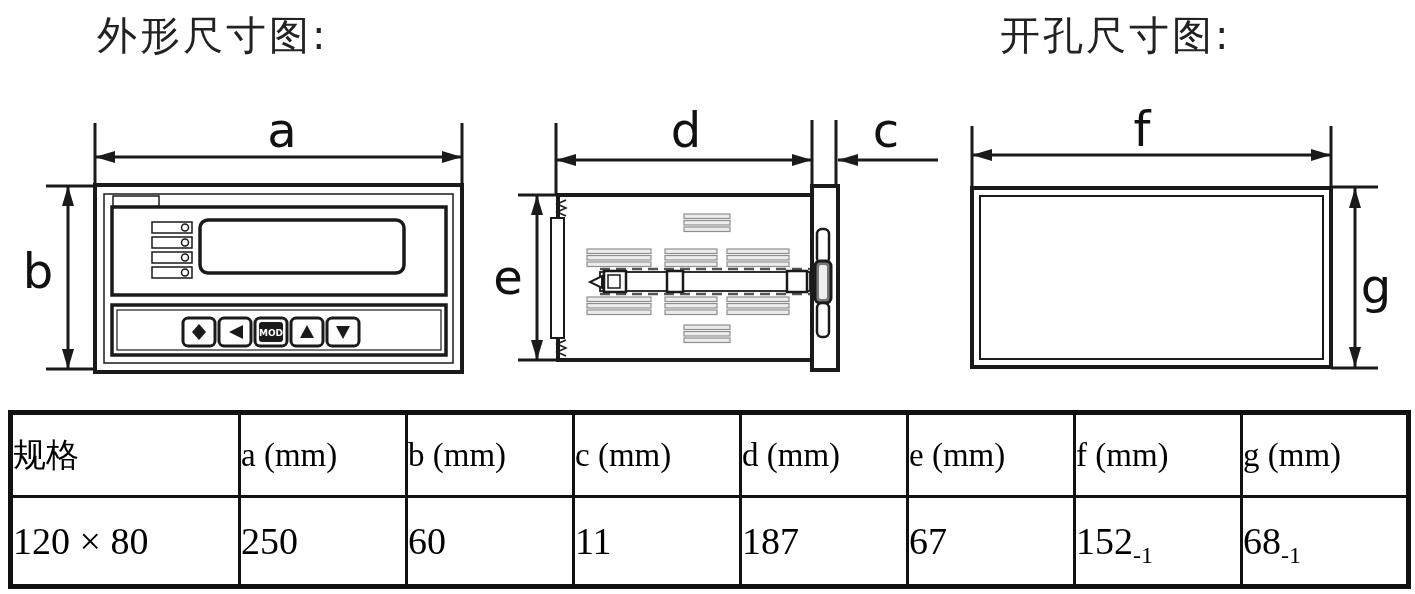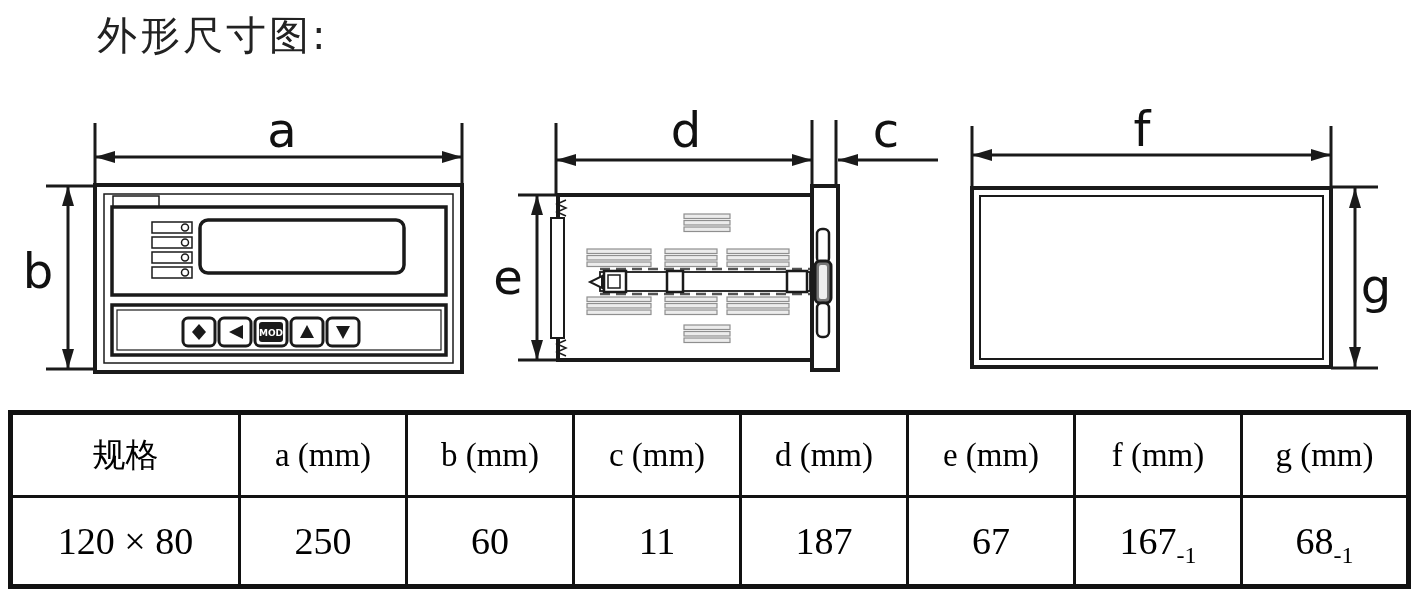--- a/index.html
+++ b/index.html
@@ -18,34 +18,35 @@
   svg .dimtext{font-family:"DejaVu Sans",sans-serif;font-size:48px;fill:#111;}
   svg .stripe{fill:#ececec;stroke:#8f8f8f;stroke-width:1.2;}
   svg .dash{stroke:#555;stroke-width:2.5;fill:none;stroke-dasharray:10 6;}
   svg .btn{stroke:#1a1a1a;stroke-width:3;fill:#ffffff;}
   svg .modtxt{font-family:"DejaVu Sans",sans-serif;font-size:9px;font-weight:bold;fill:#ffffff;}
 
   table.dim-table{position:absolute;left:8px;top:410px;width:1401px;
        border-collapse:collapse;table-layout:fixed;background:#fff;
        font-family:"Liberation Serif","DejaVu Serif",serif;color:#000;}
   table.dim-table{border:5px solid #111;}
-  table.dim-table td{border:3px solid #111;text-align:center;vertical-align:middle;padding:0;}
+  table.dim-table td{border:3px solid #111;vertical-align:middle;padding:0;}
   table.dim-table tr.head td{height:80px;font-size:33px;}
   table.dim-table tr.vals td{height:86px;font-size:38px;}
   table.dim-table td.spec{font-size:36px;}
   table.dim-table col.c0{width:229px;}
   table.dim-table col.cx{width:167px;}
   table.dim-table sub{font-size:24px;line-height:0;}
 </style>
 </head>
 <body>
 
 <div class="page">
 
   <div class="title title-left">外形尺寸图:</div>
+  <div class="title title-right">开孔尺寸图:</div>
 
   <svg class="diagrams" width="1415" height="400" viewBox="0 0 1415 400">
 
     <g>
 
       <line class="ln" x1="95" y1="123" x2="95" y2="190"></line>
       <line class="ln" x1="462" y1="123" x2="462" y2="190"></line>
       <line class="ln" x1="95" y1="157" x2="462" y2="157"></line>
       <polygon class="ah" points="95,157 115,151 115,163"></polygon>
       <polygon class="ah" points="462,157 442,151 442,163"></polygon>
@@ -209,19 +210,19 @@
       <td><span>f (mm)</span></td>
       <td><span>g (mm)</span></td>
     </tr>
     <tr class="vals">
       <td><span>120 × 80</span></td>
       <td><span>250</span></td>
       <td><span>60</span></td>
       <td><span>11</span></td>
       <td><span>187</span></td>
       <td><span>67</span></td>
-      <td><span>167</span><sub>-1</sub></td>
+      <td><span>152</span><sub>-1</sub></td>
       <td><span>68</span><sub>-1</sub></td>
     </tr>
   </tbody>
     </table>
 
 </div>
 
 </body></html>

